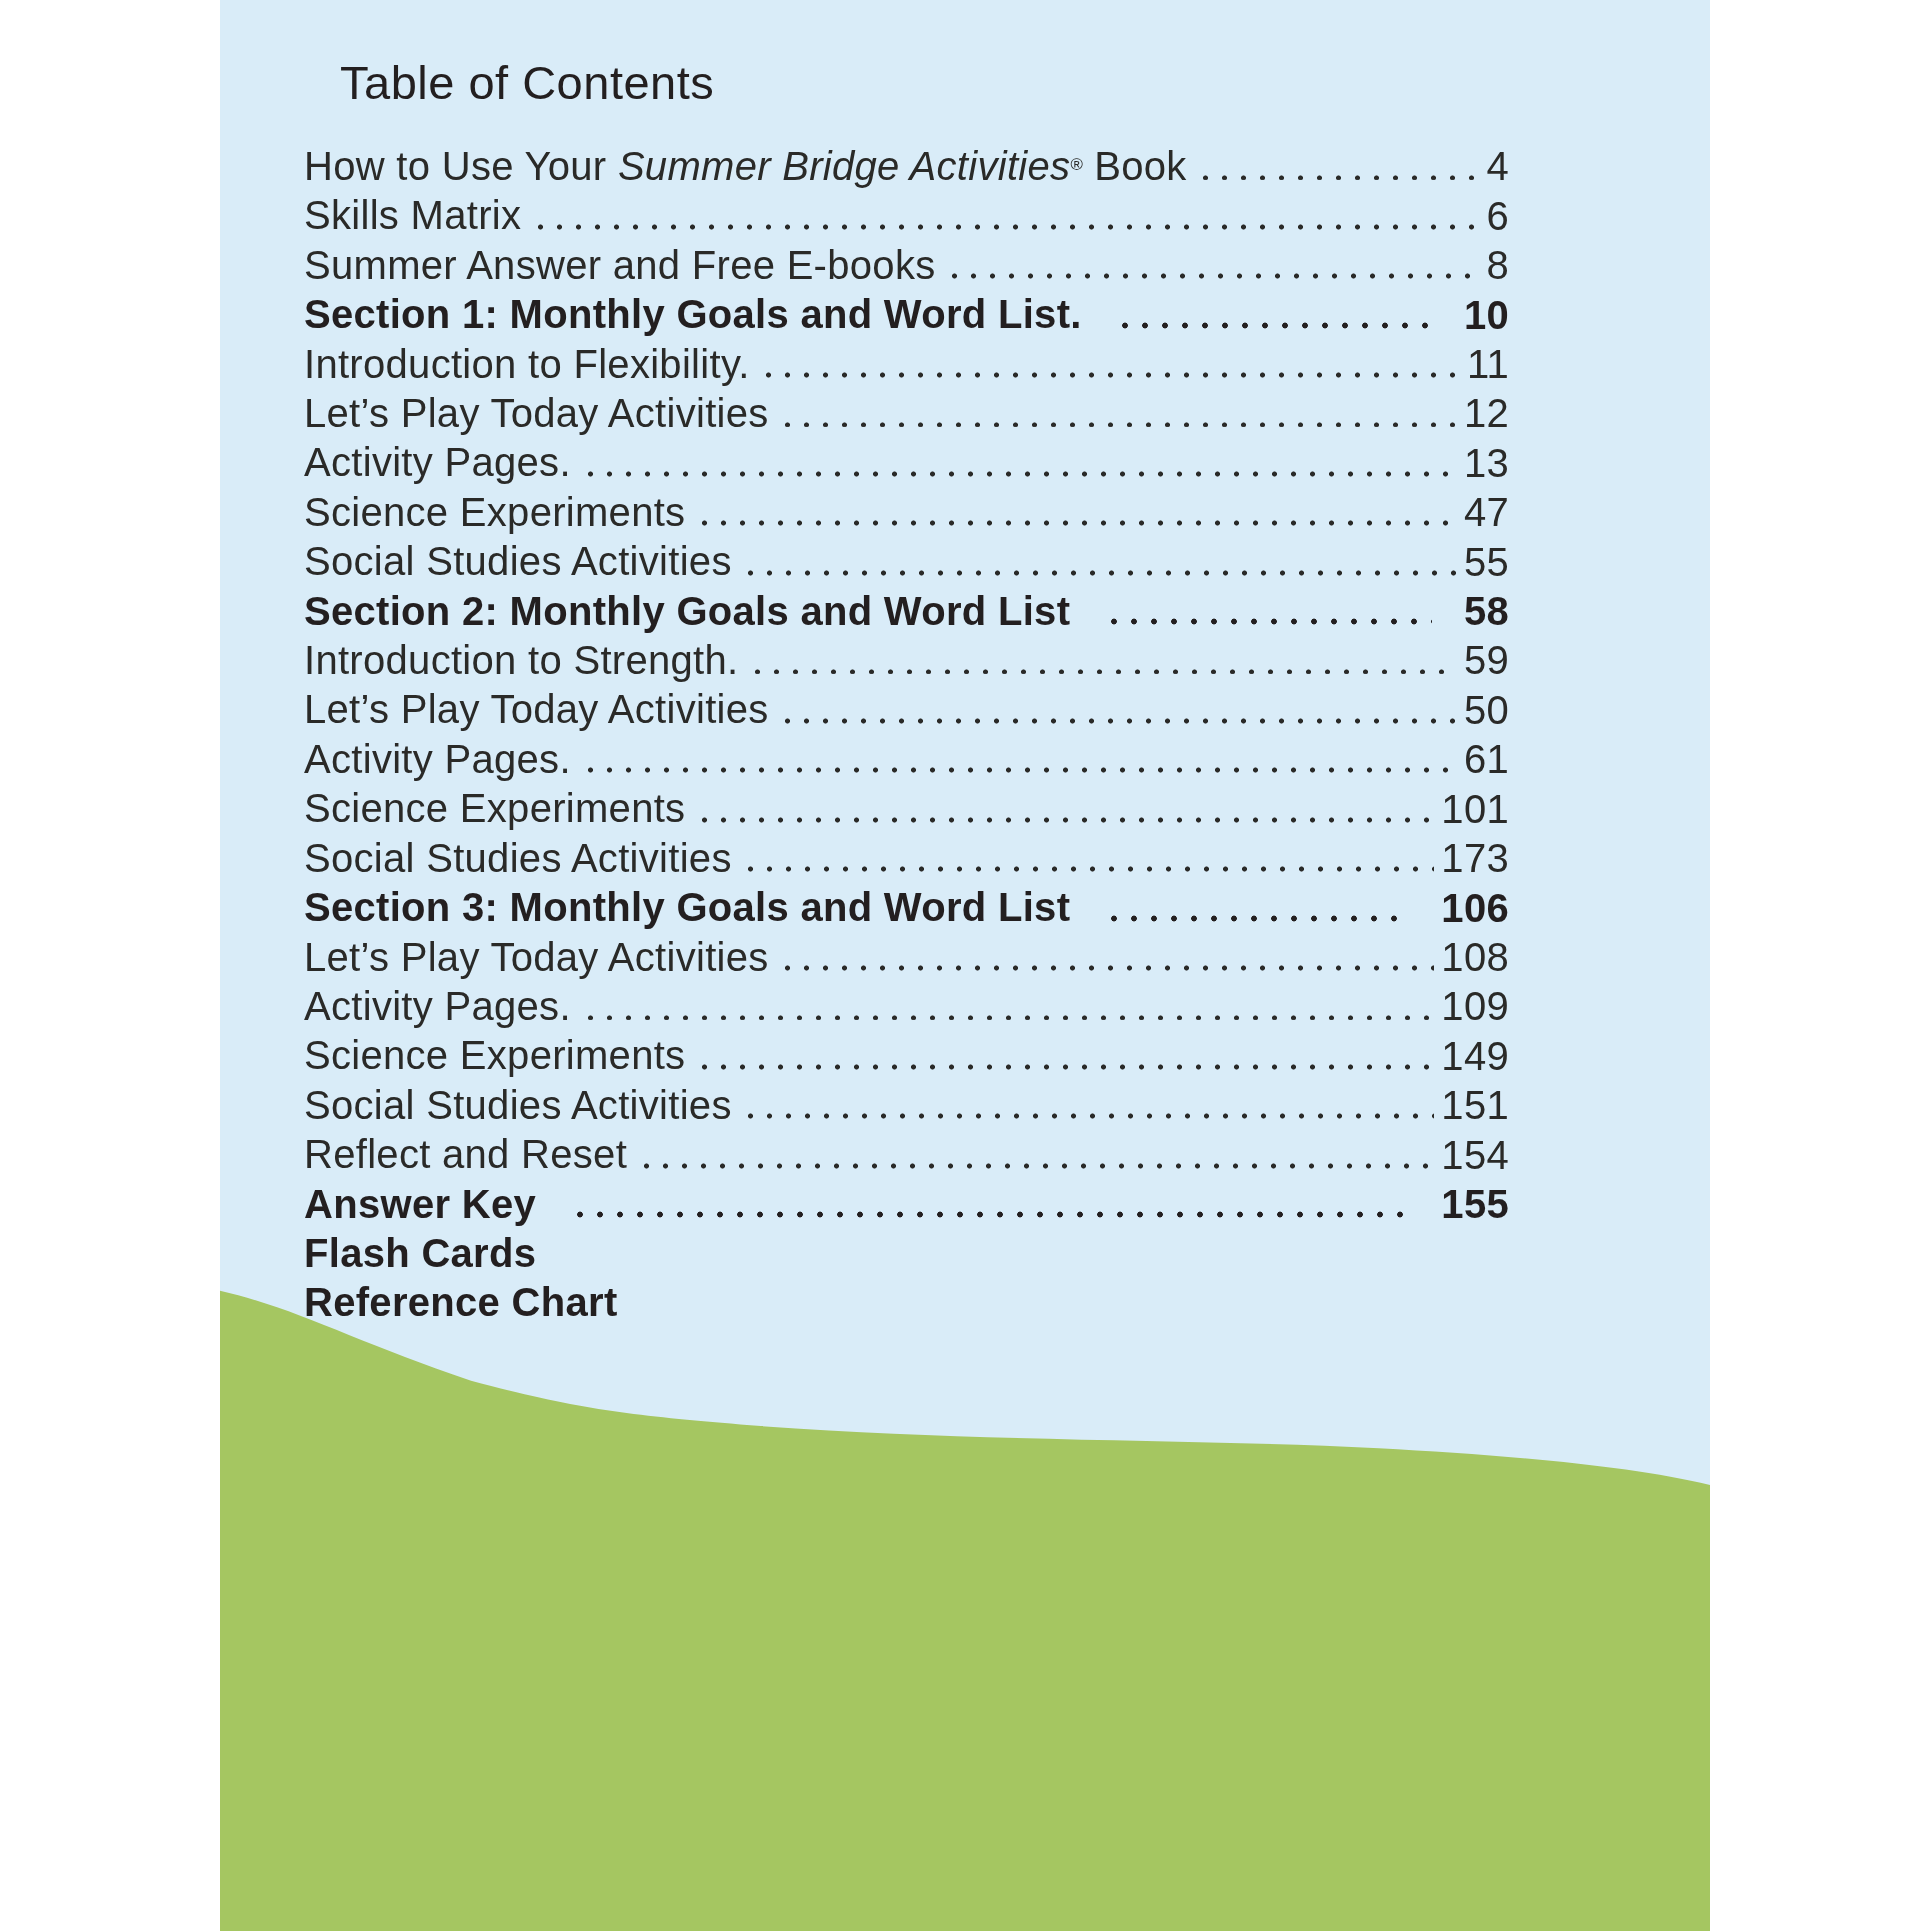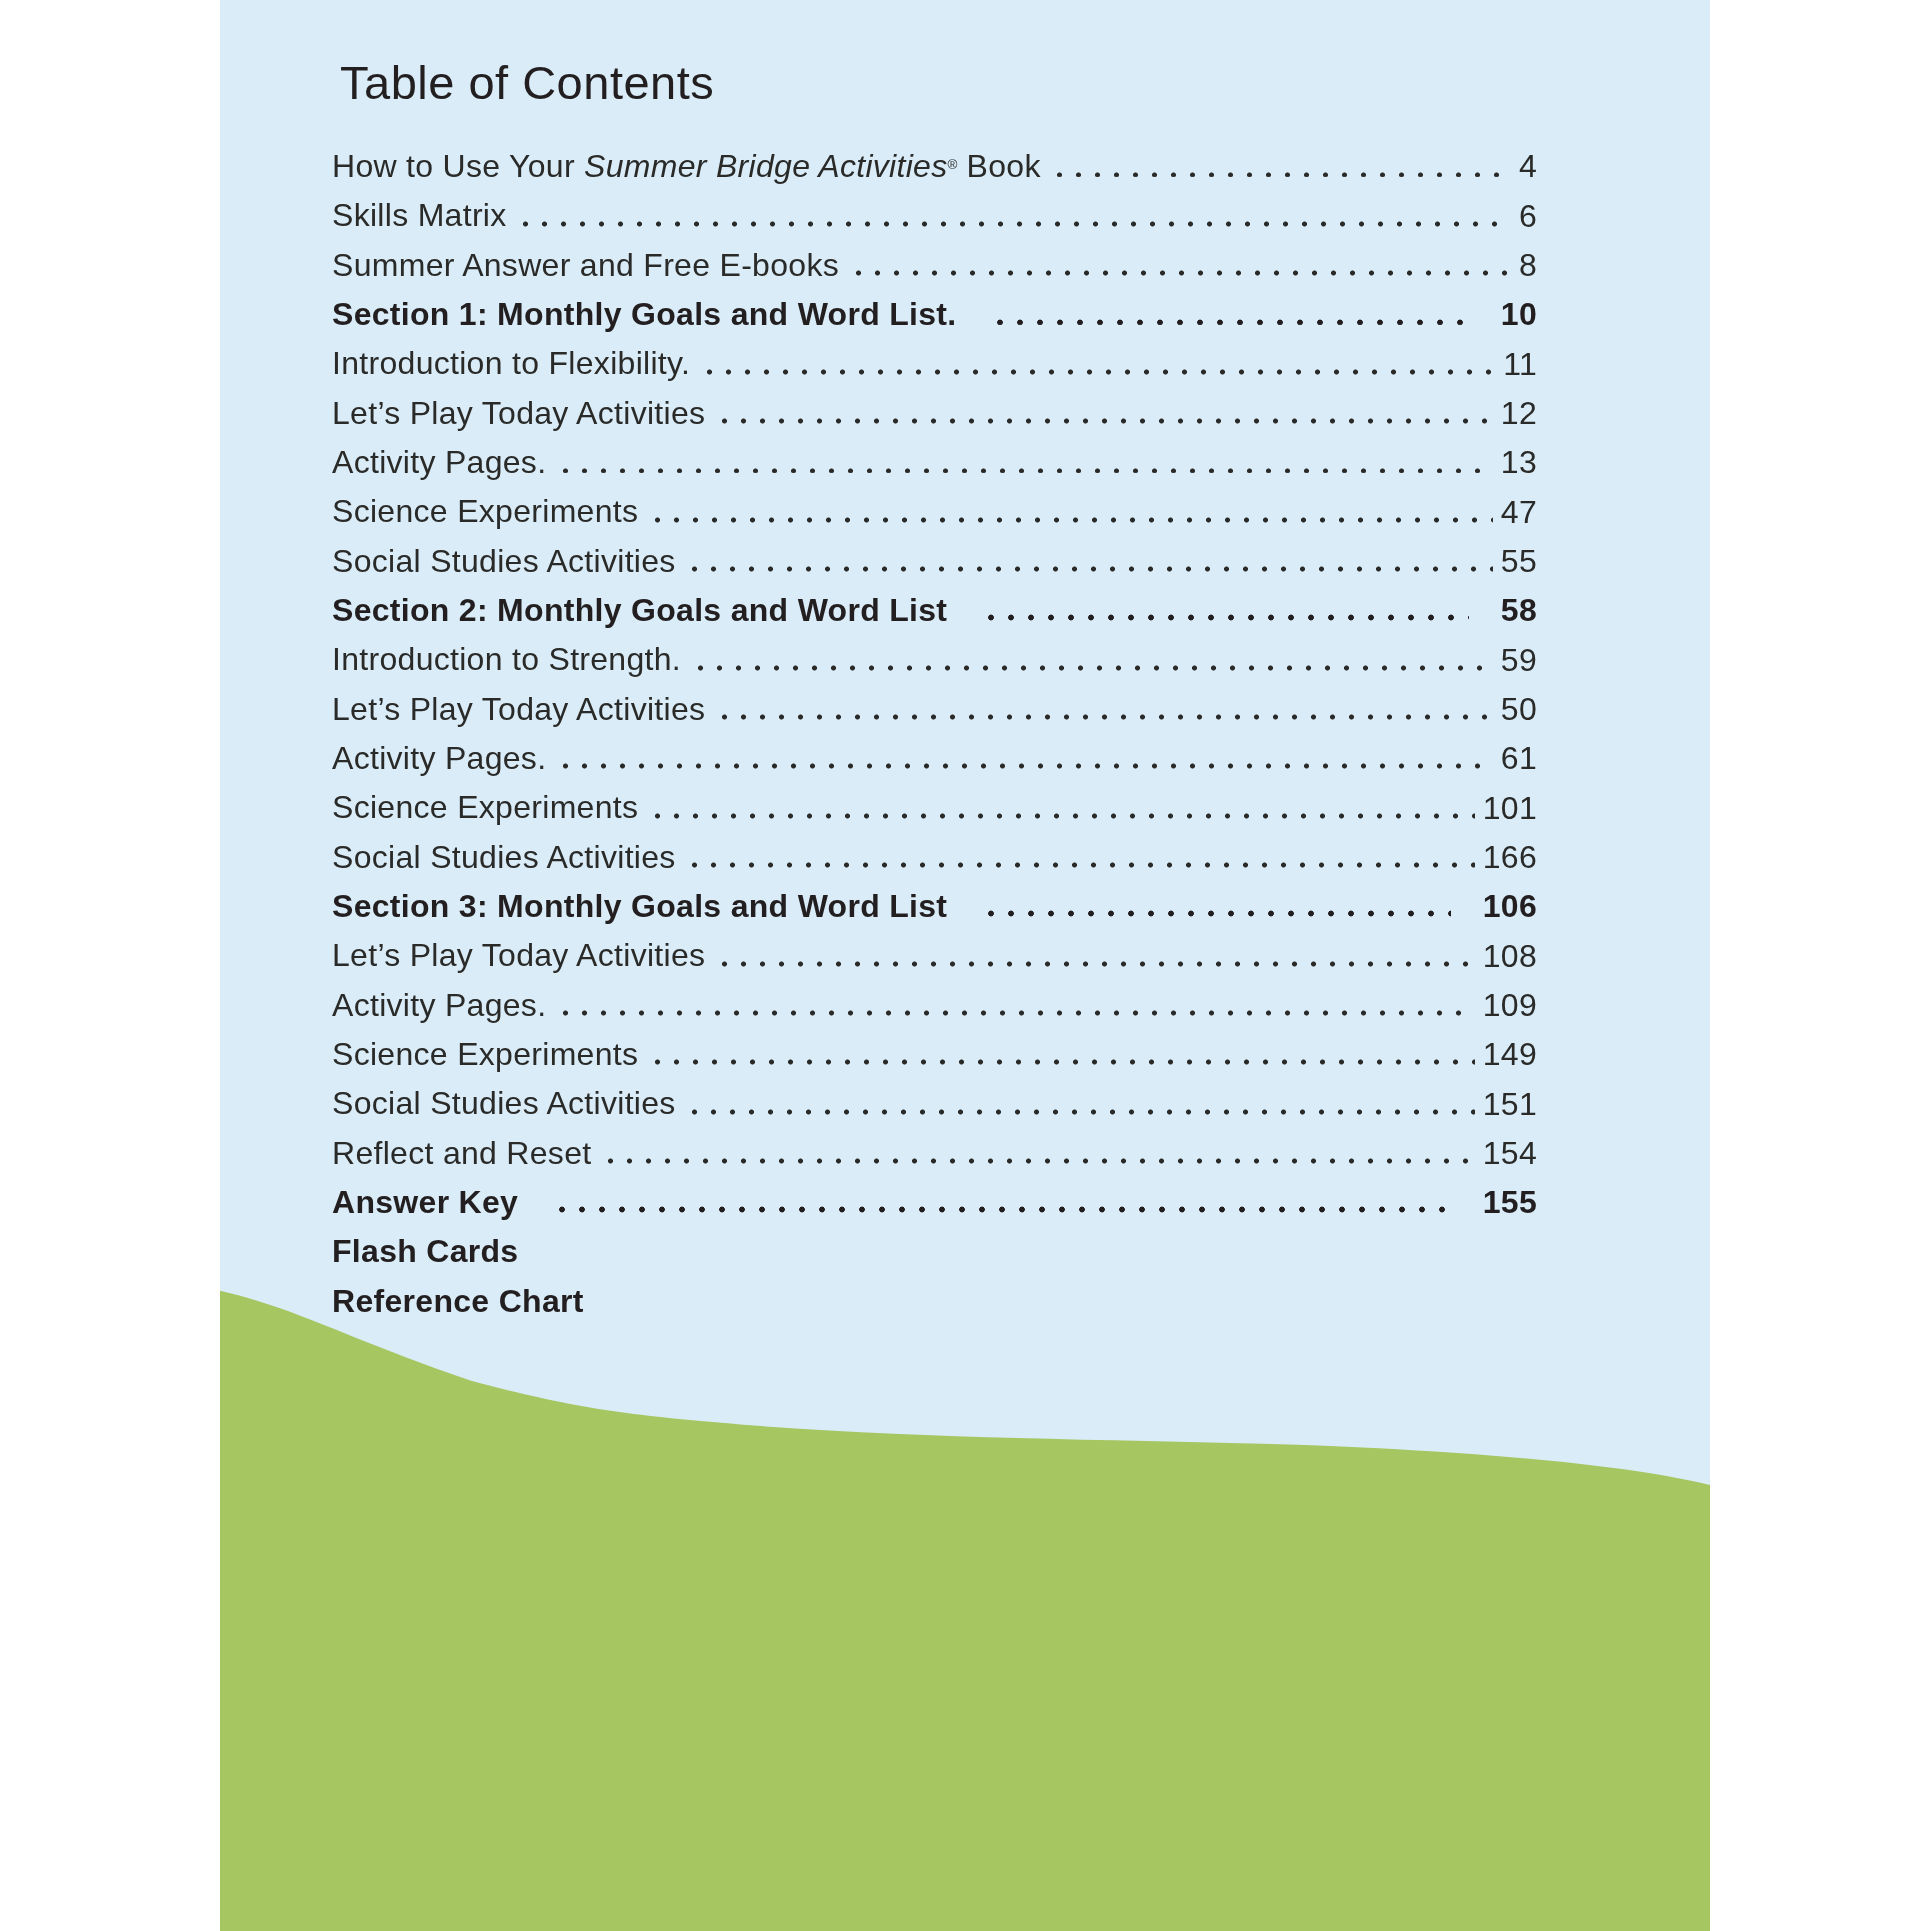--- a/index.html
+++ b/index.html
@@ -36,24 +36,24 @@
     position: relative;
     margin: 56px 0 0 120px;
     font-size: 47px;
     line-height: 54px;
     font-weight: normal;
     letter-spacing: 0.5px;
     color: #231f20;
   }
   .toc-list {
     position: relative;
-    margin: 31px 0 0 112px;
+    margin: 31px 0 0 84px;
     width: 1205px;
     color: #2a2a28;
-    font-size: 32px;
+    font-size: 40px;
   }
   .toc-row {
     display: flex;
     align-items: baseline;
     line-height: 47px;
     white-space: nowrap;
     letter-spacing: 0.3px;
   }
   .toc-row .entry-italic { font-style: italic; }
   .toc-row .entry-mark {
@@ -162,21 +162,21 @@
     <span class="entry-page">61</span>
   </div>
         <div class="toc-row">
     <span><span class="entry-prefix">Science Experiments</span><span class="entry-italic"></span><span class="entry-mark"></span><span class="entry-suffix"></span></span>
     <span class="leader"></span>
     <span class="entry-page">101</span>
   </div>
         <div class="toc-row">
     <span><span class="entry-prefix">Social Studies Activities</span><span class="entry-italic"></span><span class="entry-mark"></span><span class="entry-suffix"></span></span>
     <span class="leader"></span>
-    <span class="entry-page">166</span>
+    <span class="entry-page">173</span>
   </div>
         <div class="toc-row bold">
     <span><span class="entry-prefix">Section 3: Monthly Goals and Word List</span><span class="entry-italic"></span><span class="entry-mark"></span><span class="entry-suffix"></span></span>
     <span class="leader"></span>
     <span class="entry-page">106</span>
   </div>
         <div class="toc-row">
     <span><span class="entry-prefix">Let’s Play Today Activities</span><span class="entry-italic"></span><span class="entry-mark"></span><span class="entry-suffix"></span></span>
     <span class="leader"></span>
     <span class="entry-page">108</span>

